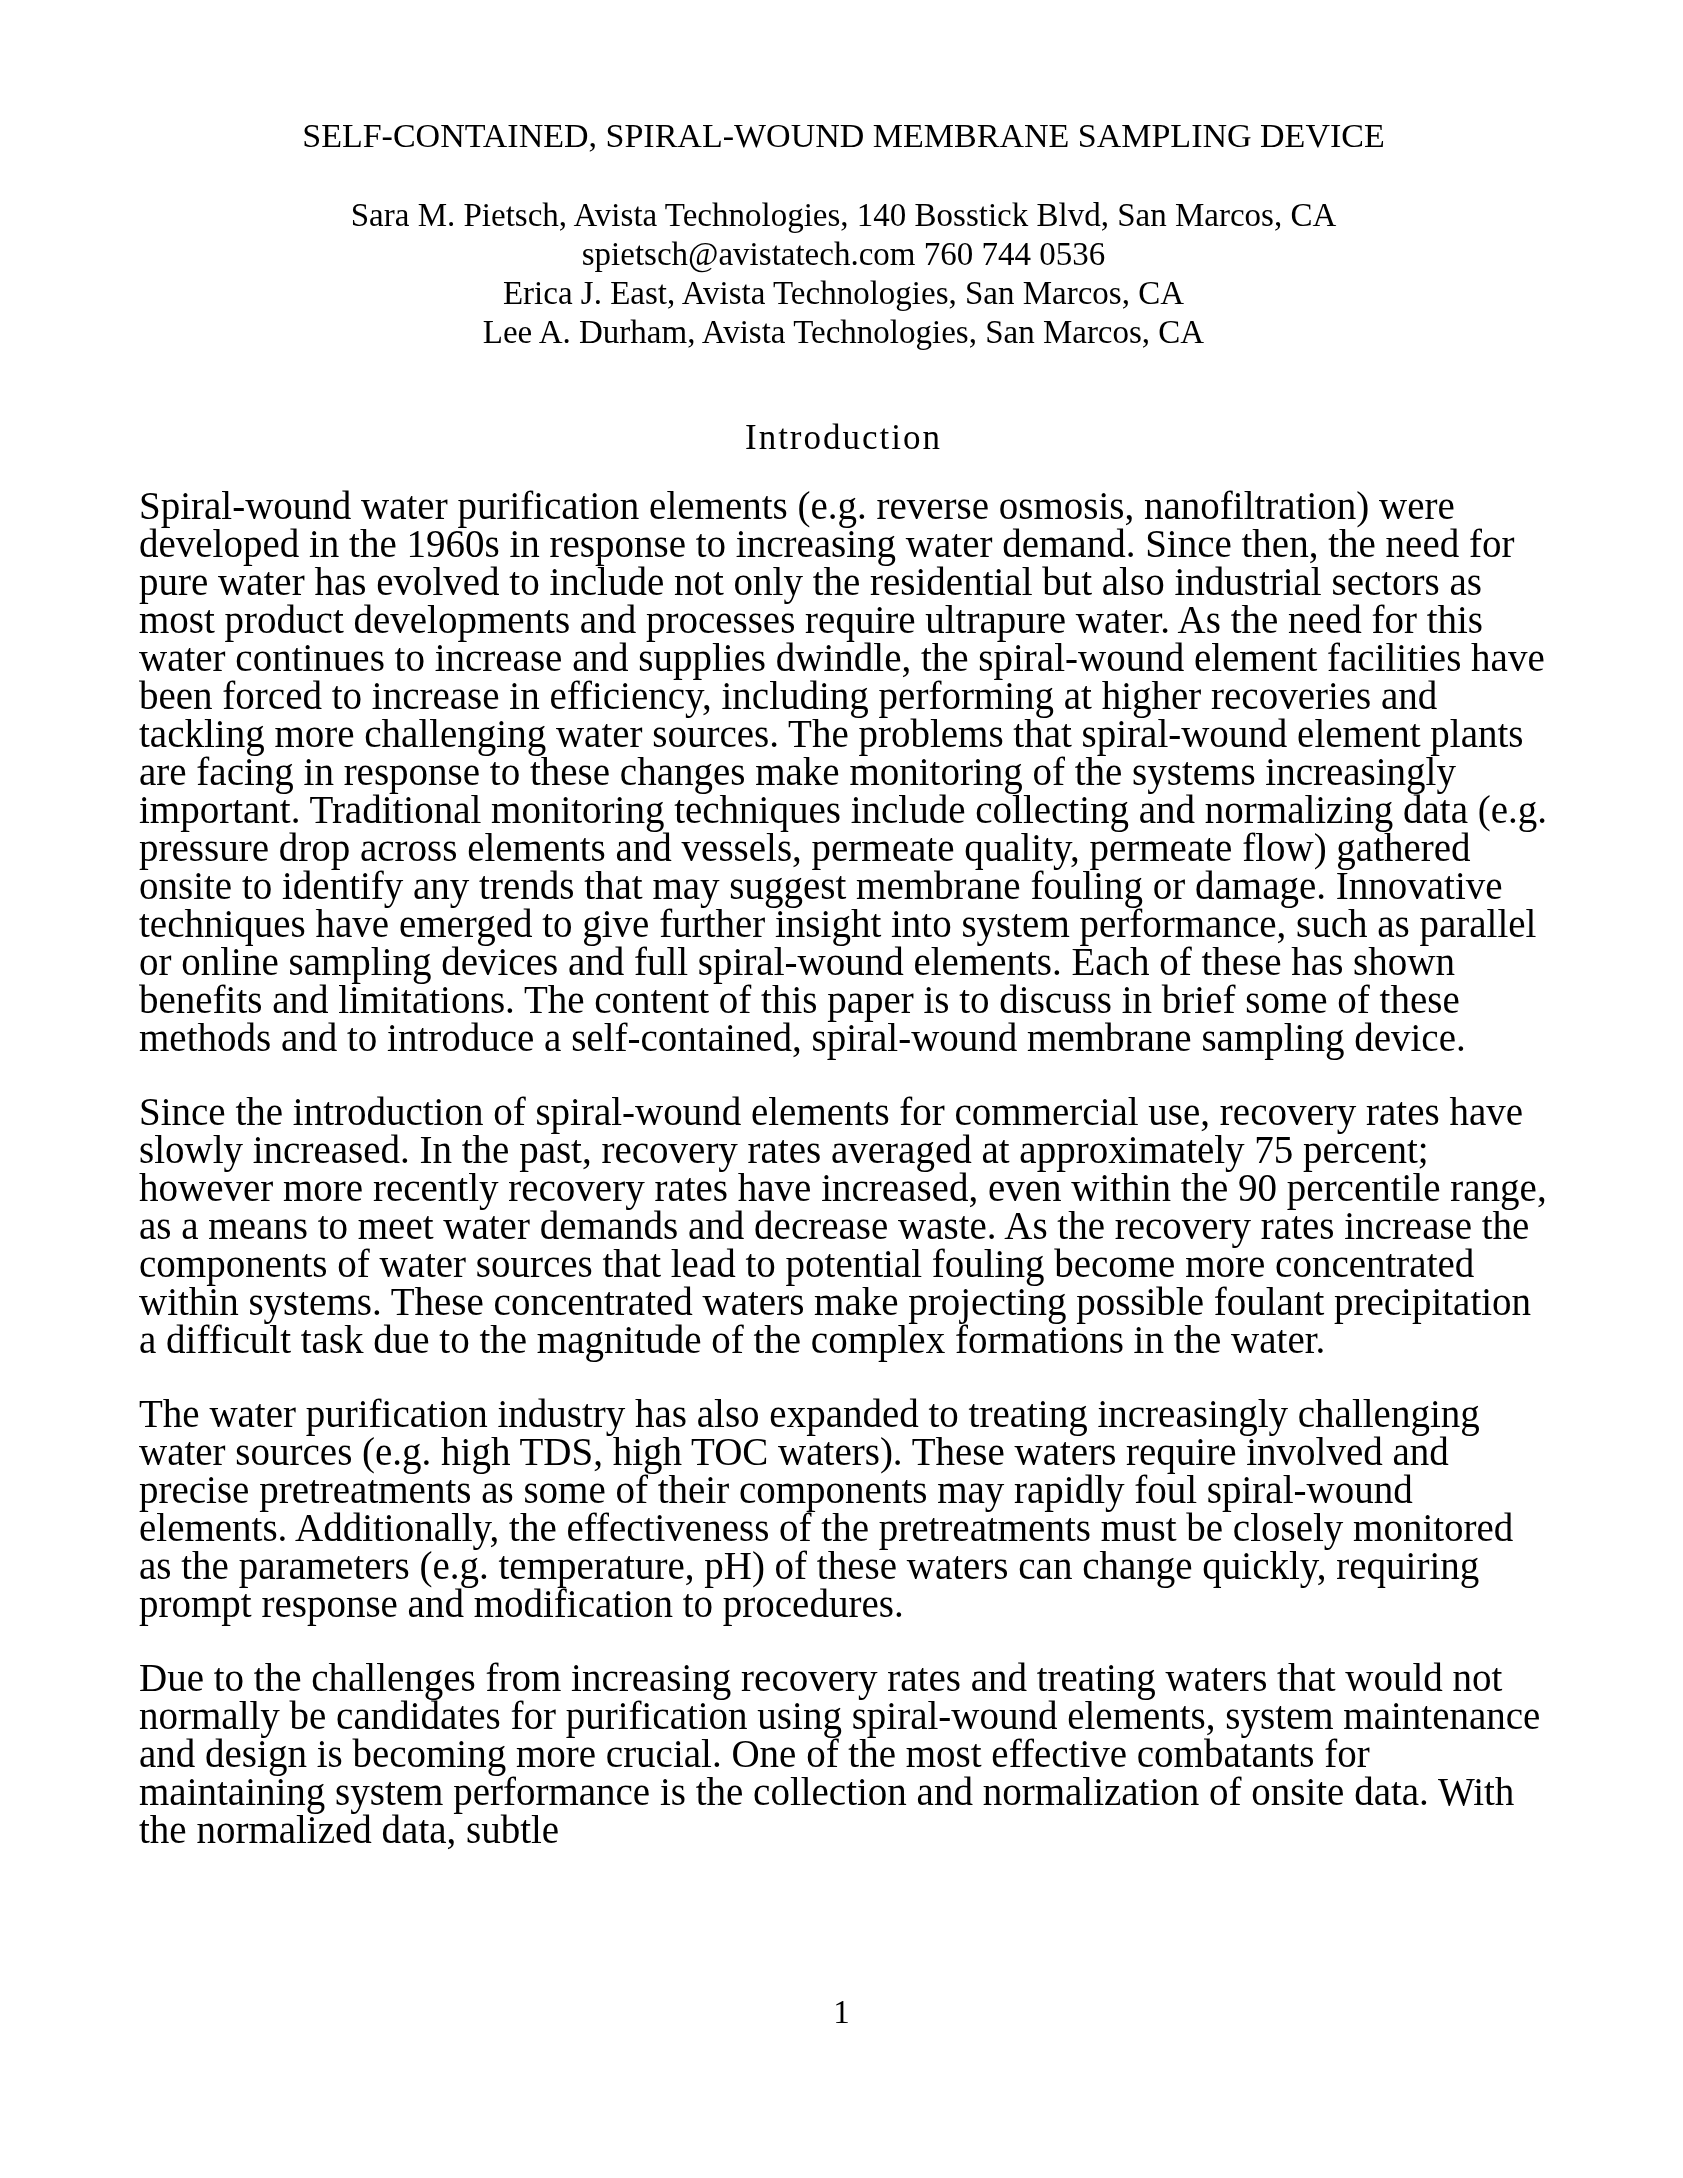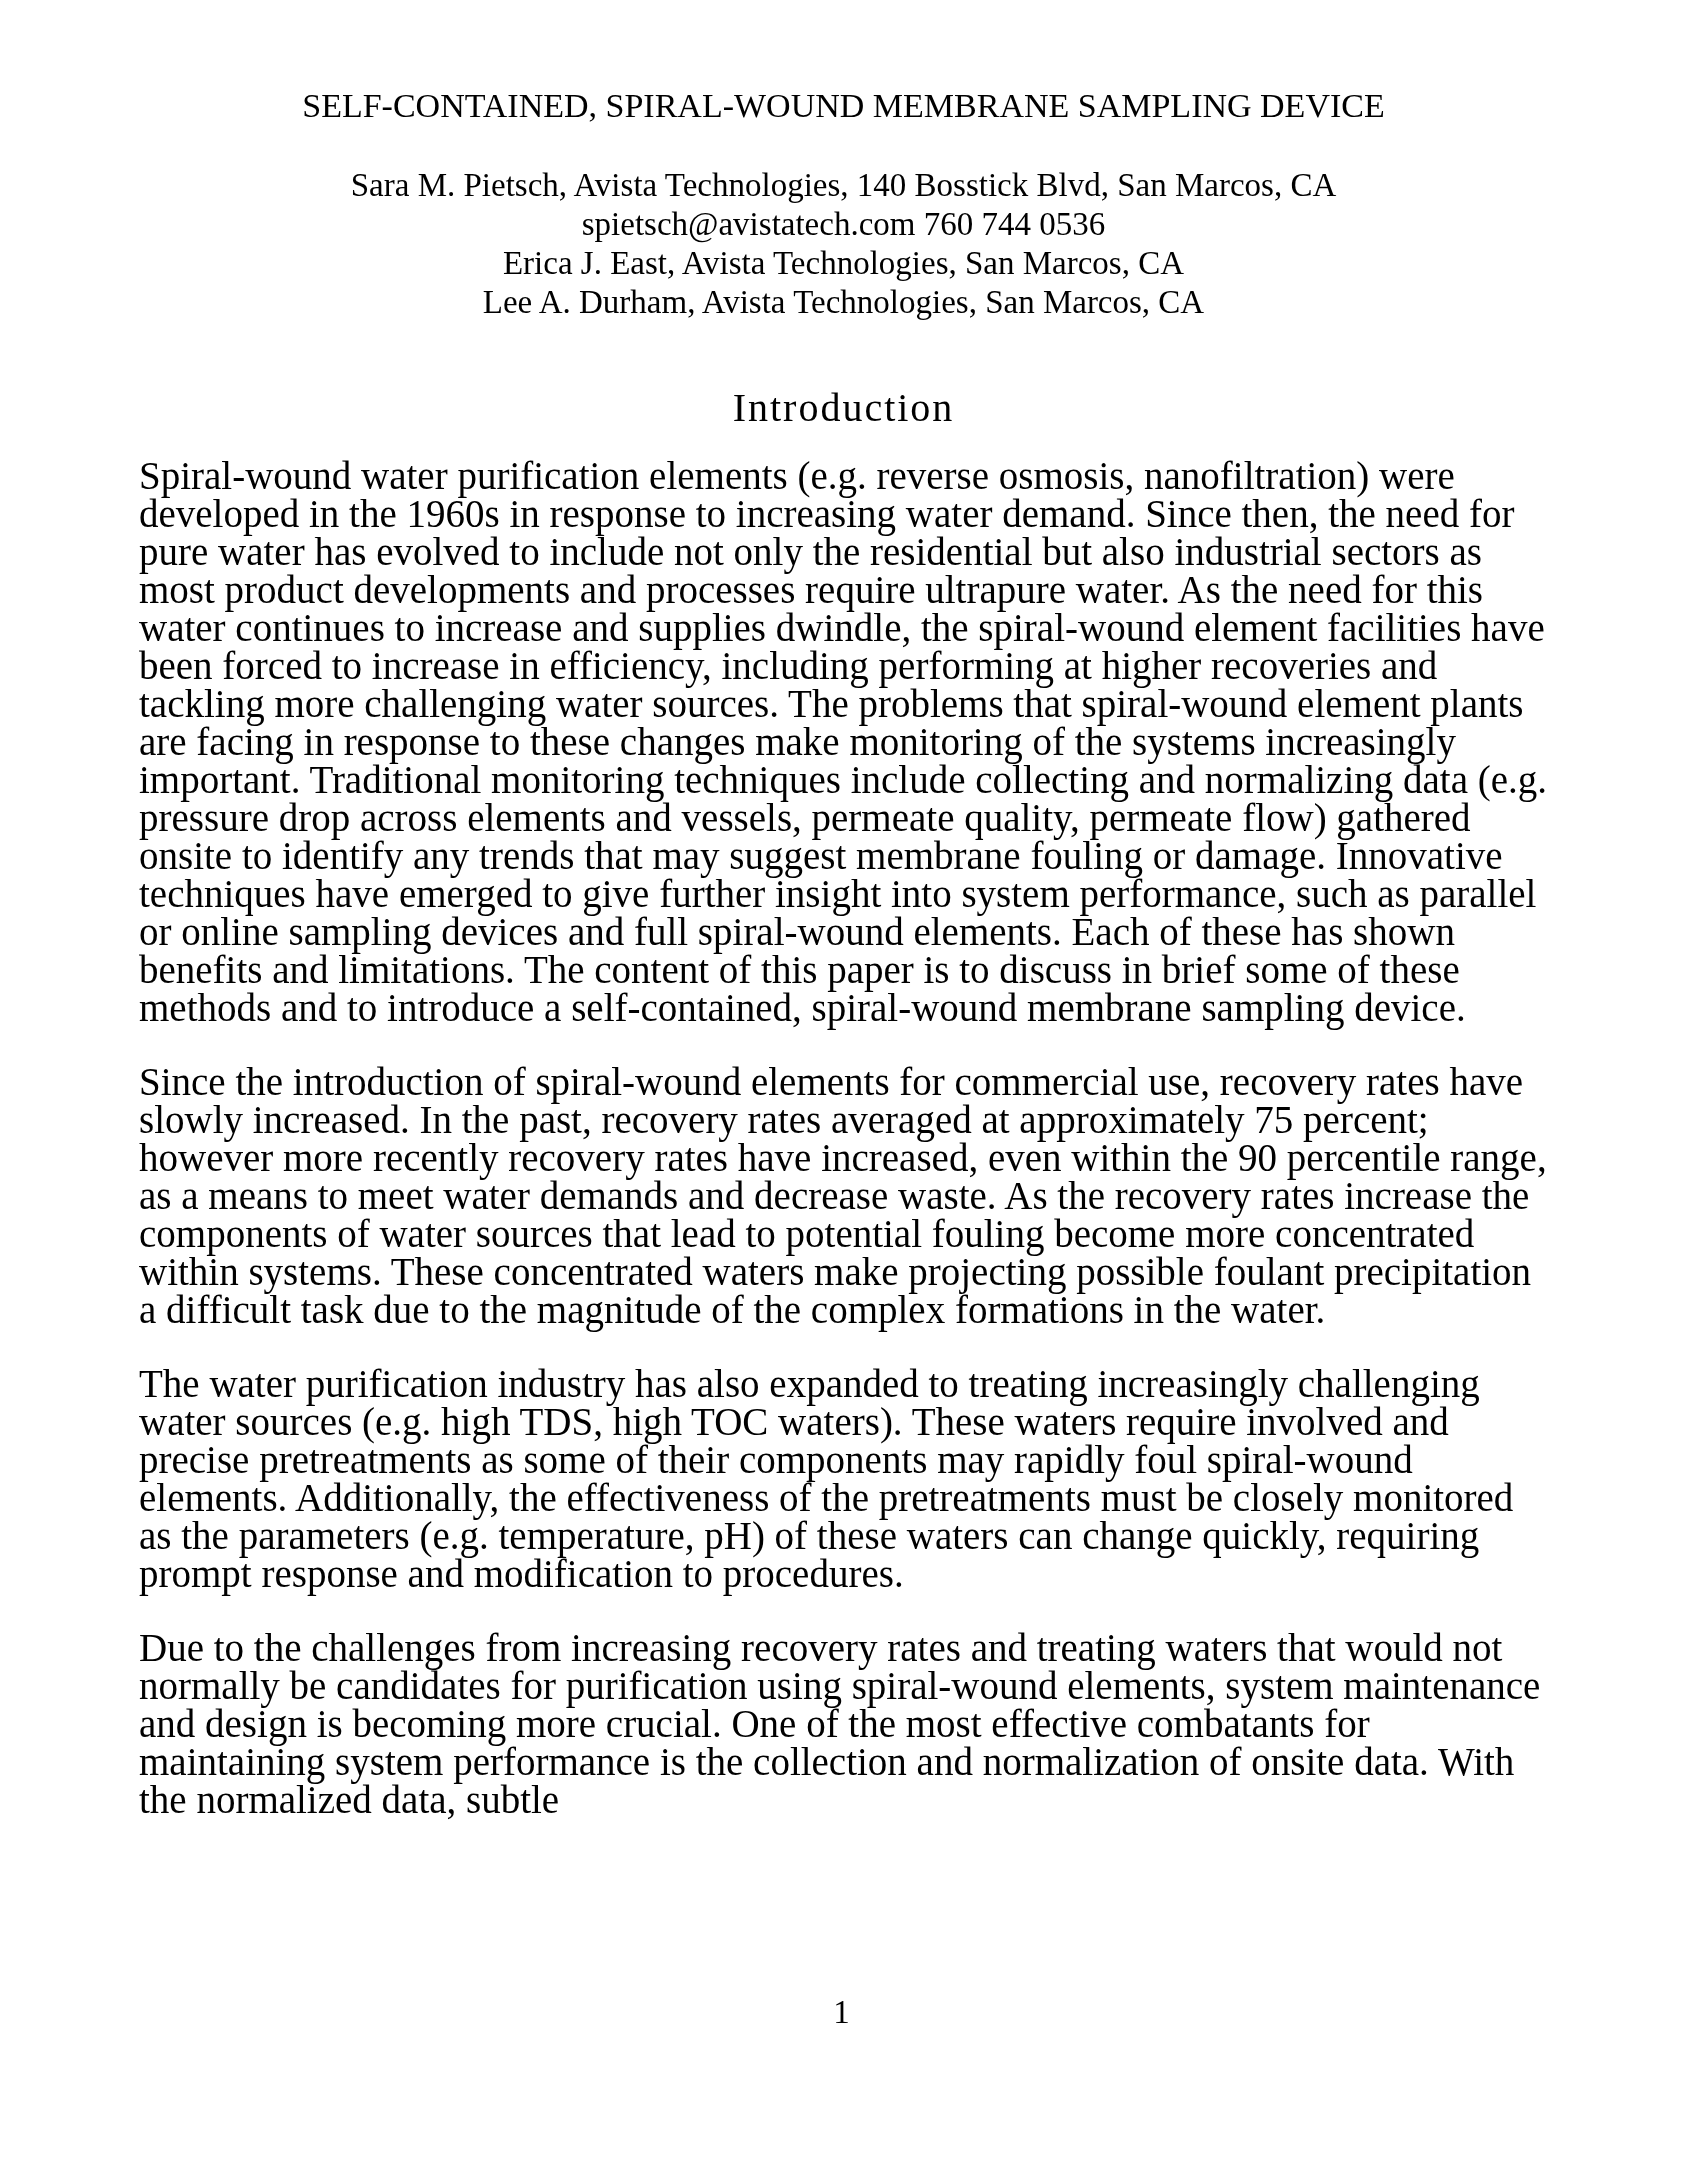--- a/index.html
+++ b/index.html
@@ -9,40 +9,40 @@
   }
   .page {
     position: relative;
     width: 1683px;
     height: 2178px;
     margin: 0 auto;
     background: #ffffff;
     color: #000000;
     font-family: "Liberation Serif", "DejaVu Serif", serif;
     box-sizing: border-box;
-    padding: 86px 135px 0 139px;
+    padding: 116px 135px 0 139px;
     overflow: hidden;
   }
   .paper-title {
     text-align: center;
     font-size: 34px;
     font-weight: normal;
     line-height: 40px;
     margin: 0 0 40px 0;
     white-space: nowrap;
   }
   .authors {
     text-align: center;
     font-size: 33px;
     line-height: 39px;
     margin: 0 0 65px 0;
   }
   .section-heading {
     text-align: center;
-    font-size: 40px;
+    font-size: 35px;
     font-weight: normal;
     letter-spacing: 2px;
     line-height: 42px;
     margin: 48px 0 28px 0;
   }
   .body-text p {
     font-size: 39px;
     line-height: 38px;
     margin: 0 0 36px 0;
     text-align: left;

